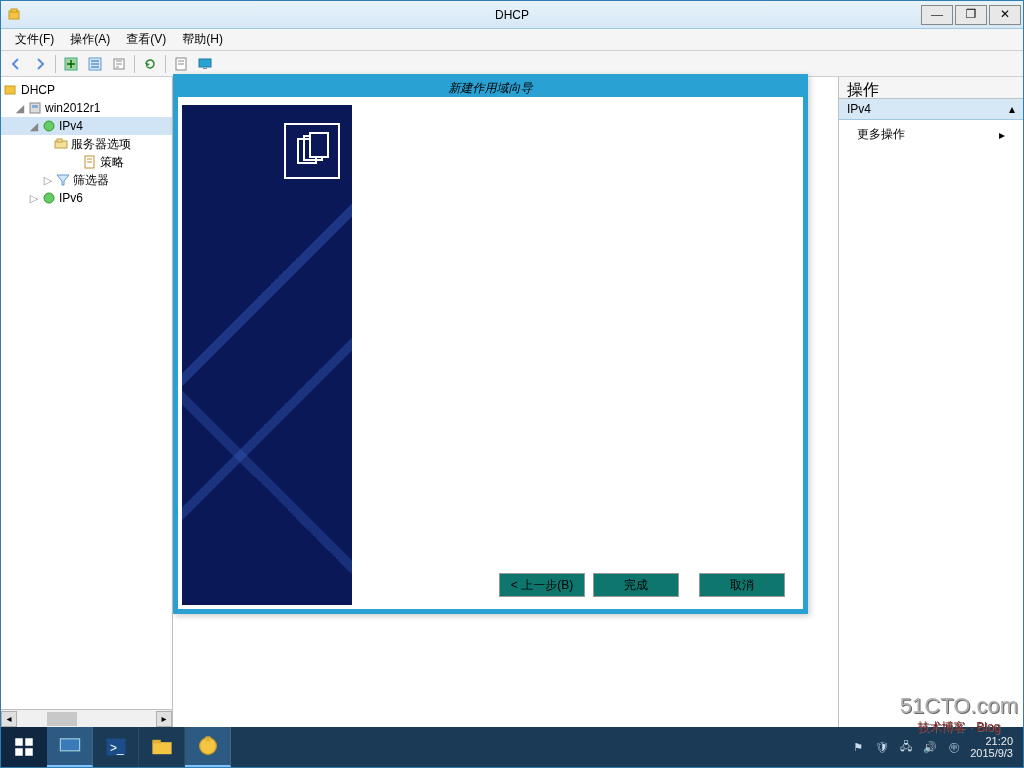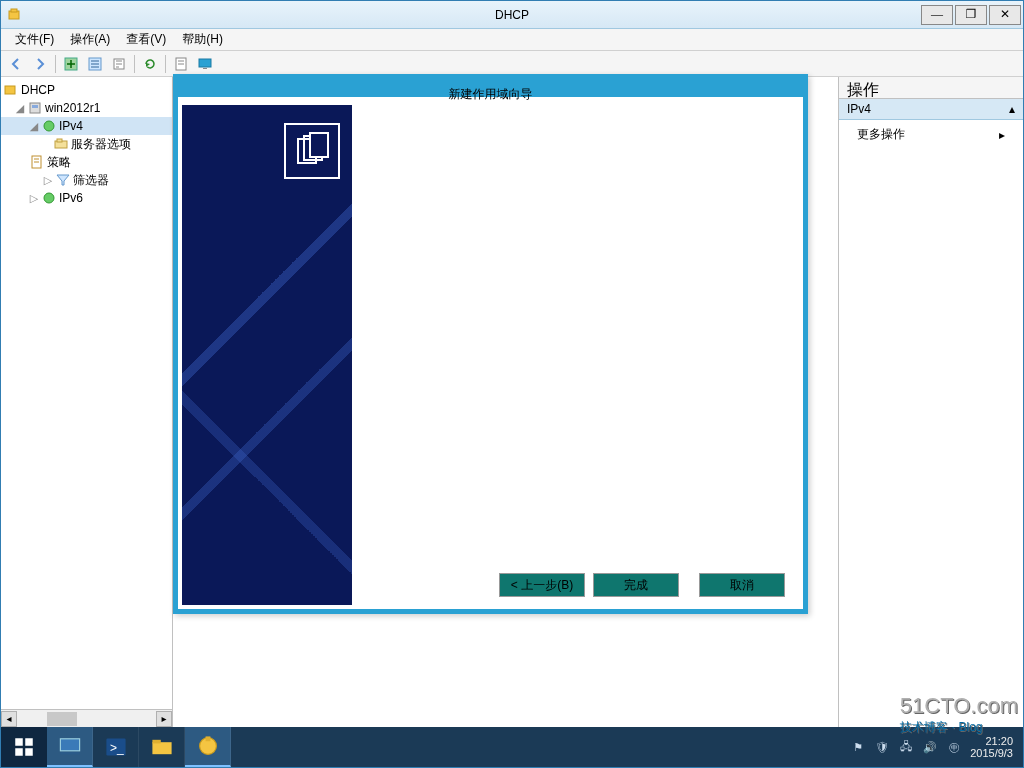--- a/index.html
+++ b/index.html
@@ -27,21 +27,21 @@
 .hscroll .arrow { width:16px; height:16px; background:#e0e0e0; border:1px solid #b0b0b0; display:flex; align-items:center; justify-content:center; font-size:10px; }
 .hscroll .track { flex:1; height:14px; background:#f0f0f0; position:relative; }
 .hscroll .thumb { position:absolute; left:30px; top:0; width:30px; height:14px; background:#c8c8c8; }
 .center-pane { flex:1; position:relative; background:#fff; }
 .actions-pane { width:185px; border-left:1px solid #c0c0c0; background:#fff; display:flex; flex-direction:column; }
 .actions-header { height:22px; background:#f5f5f5; border-bottom:1px solid #c0c0c0; padding:3px 8px; font-size:16px; }
 .actions-section { background:#d6e8f5; border-bottom:1px solid #a0c8e0; padding:3px 8px; font-size:12px; display:flex; justify-content:space-between; align-items:center; }
 .actions-item { padding:6px 18px; font-size:12px; display:flex; justify-content:space-between; align-items:center;gap:36px; }
 .dialog { position:absolute; left:0; top:-3px; width:635px; height:540px; background:#fff; border:1px solid #2aa1d3; box-shadow: 2px 2px 6px rgba(0,0,0,0.2); }
 .dialog-border { border:4px solid #2aa1d3; width:100%; height:100%; display:flex; flex-direction:column; }
-.dialog-title { height:22px; background:#2aa1d3; color:#000; text-align:center; font-size:12px; line-height:22px; position:relative; top:-4px; margin:0 -4px; padding-top:8px; }
+.dialog-title { height:22px; background:#2aa1d3; color:#000; text-align:center; font-size:12px; line-height:22px; position:relative; top:-4px; margin:0 -4px; padding-top:2px;font-style:italic; }
 .dialog-body { flex:1; display:flex; padding: 4px; position:relative; }
 .wiz-sidebar { width:170px; background:#0a1858; position:relative; overflow:hidden; }
 .wiz-sidebar::before{ content:""; position:absolute; inset:0; background:
   linear-gradient(135deg, transparent 40%, rgba(60,100,200,0.4) 40%, rgba(60,100,200,0.4) 42%, transparent 42%),
   linear-gradient(135deg, transparent 60%, rgba(60,100,200,0.35) 60%, rgba(60,100,200,0.35) 62%, transparent 62%),
   linear-gradient(45deg, transparent 30%, rgba(60,100,200,0.3) 30%, rgba(60,100,200,0.3) 32%, transparent 32%);
 }
 .wiz-corner-icon { position:absolute; top:18px; right:12px; width:56px; height:56px; border:2px solid #fff; display:flex; align-items:center; justify-content:center; }
 .wiz-content { flex:1; padding: 18px 24px; font-size:12px; color:#000; }
 .wiz-heading { font-size:15px; font-weight:600; margin-bottom: 40px; }
@@ -49,21 +49,21 @@
 .wiz-gap { height: 140px; }
 .dialog-buttons { position:absolute; bottom:12px; right:18px; display:flex; gap:8px; }
 .dlg-btn { width:86px; height:24px; font-size:12px; background:#0f766e; border:1px solid #999; display:flex; align-items:center; justify-content:center; }
 .taskbar { height:40px; background:#1b3a56; display:flex; align-items:center; padding:0 0; position:relative; }
 .tb-start { width:46px; height:40px; background:#0f2740; display:flex; align-items:center; justify-content:center; }
 .tb-app { width:46px; height:40px; display:flex; align-items:center; justify-content:center; border-right:1px solid rgba(255,255,255,0.08); }
 .tb-app.active { background:#2d5a82; border-bottom:2px solid #7ec1ff; }
 .tray { margin-left:auto; display:flex; align-items:center; gap:8px; padding:0 10px; color:#fff; font-size:11px; }
 .tray-icon { width:16px; height:16px; display:flex; align-items:center; justify-content:center; color:#cde; }
 .watermark { position:absolute; right:6px; bottom:32px; color:#b0b0b0; font-size:22px; font-weight:400; font-family: Arial, sans-serif; text-shadow:1px 1px 0 #666; pointer-events:none; }
-.watermark .sub { font-size:12px; display:block; text-align:left; color:#0369a1; }
+.watermark .sub { font-size:12px; display:block; text-align:center; color:#7f1d1d; }
 .clock { text-align:right; line-height:1.1; font-size:11px; color:#eee; }
 </style>
 </head>
 <body>
 
 <div class="window">
 
   <div class="titlebar">
     <span class="titlebar-icon">
       <svg viewBox="0 0 16 16">
@@ -175,21 +175,21 @@
         </div>
         <div class="tree-row" style="padding-left:52px">
           <span class="ticon">
               <svg viewBox="0 0 16 16">
                 <rect x="2" y="5" width="12" height="7" fill="#f4e09a" stroke="#c0a040"></rect>
                 <rect x="4" y="3" width="5" height="3" fill="#f4e09a" stroke="#c0a040"></rect>
               </svg>
             </span>
           <span>服务器选项</span>
         </div>
-        <div class="tree-row" style="padding-left:28px">
+        <div class="tree-row" style="padding-left:81px">
           <span class="ticon">
               <svg viewBox="0 0 16 16">
                 <rect x="3" y="2" width="9" height="12" fill="#fff" stroke="#c09030"></rect>
                 <line x1="5" y1="5" x2="10" y2="5" stroke="#c09030"></line>
                 <line x1="5" y1="8" x2="10" y2="8" stroke="#c09030"></line>
               </svg>
             </span>
           <span>策略</span>
         </div>
         <div class="tree-row" style="padding-left:40px">

